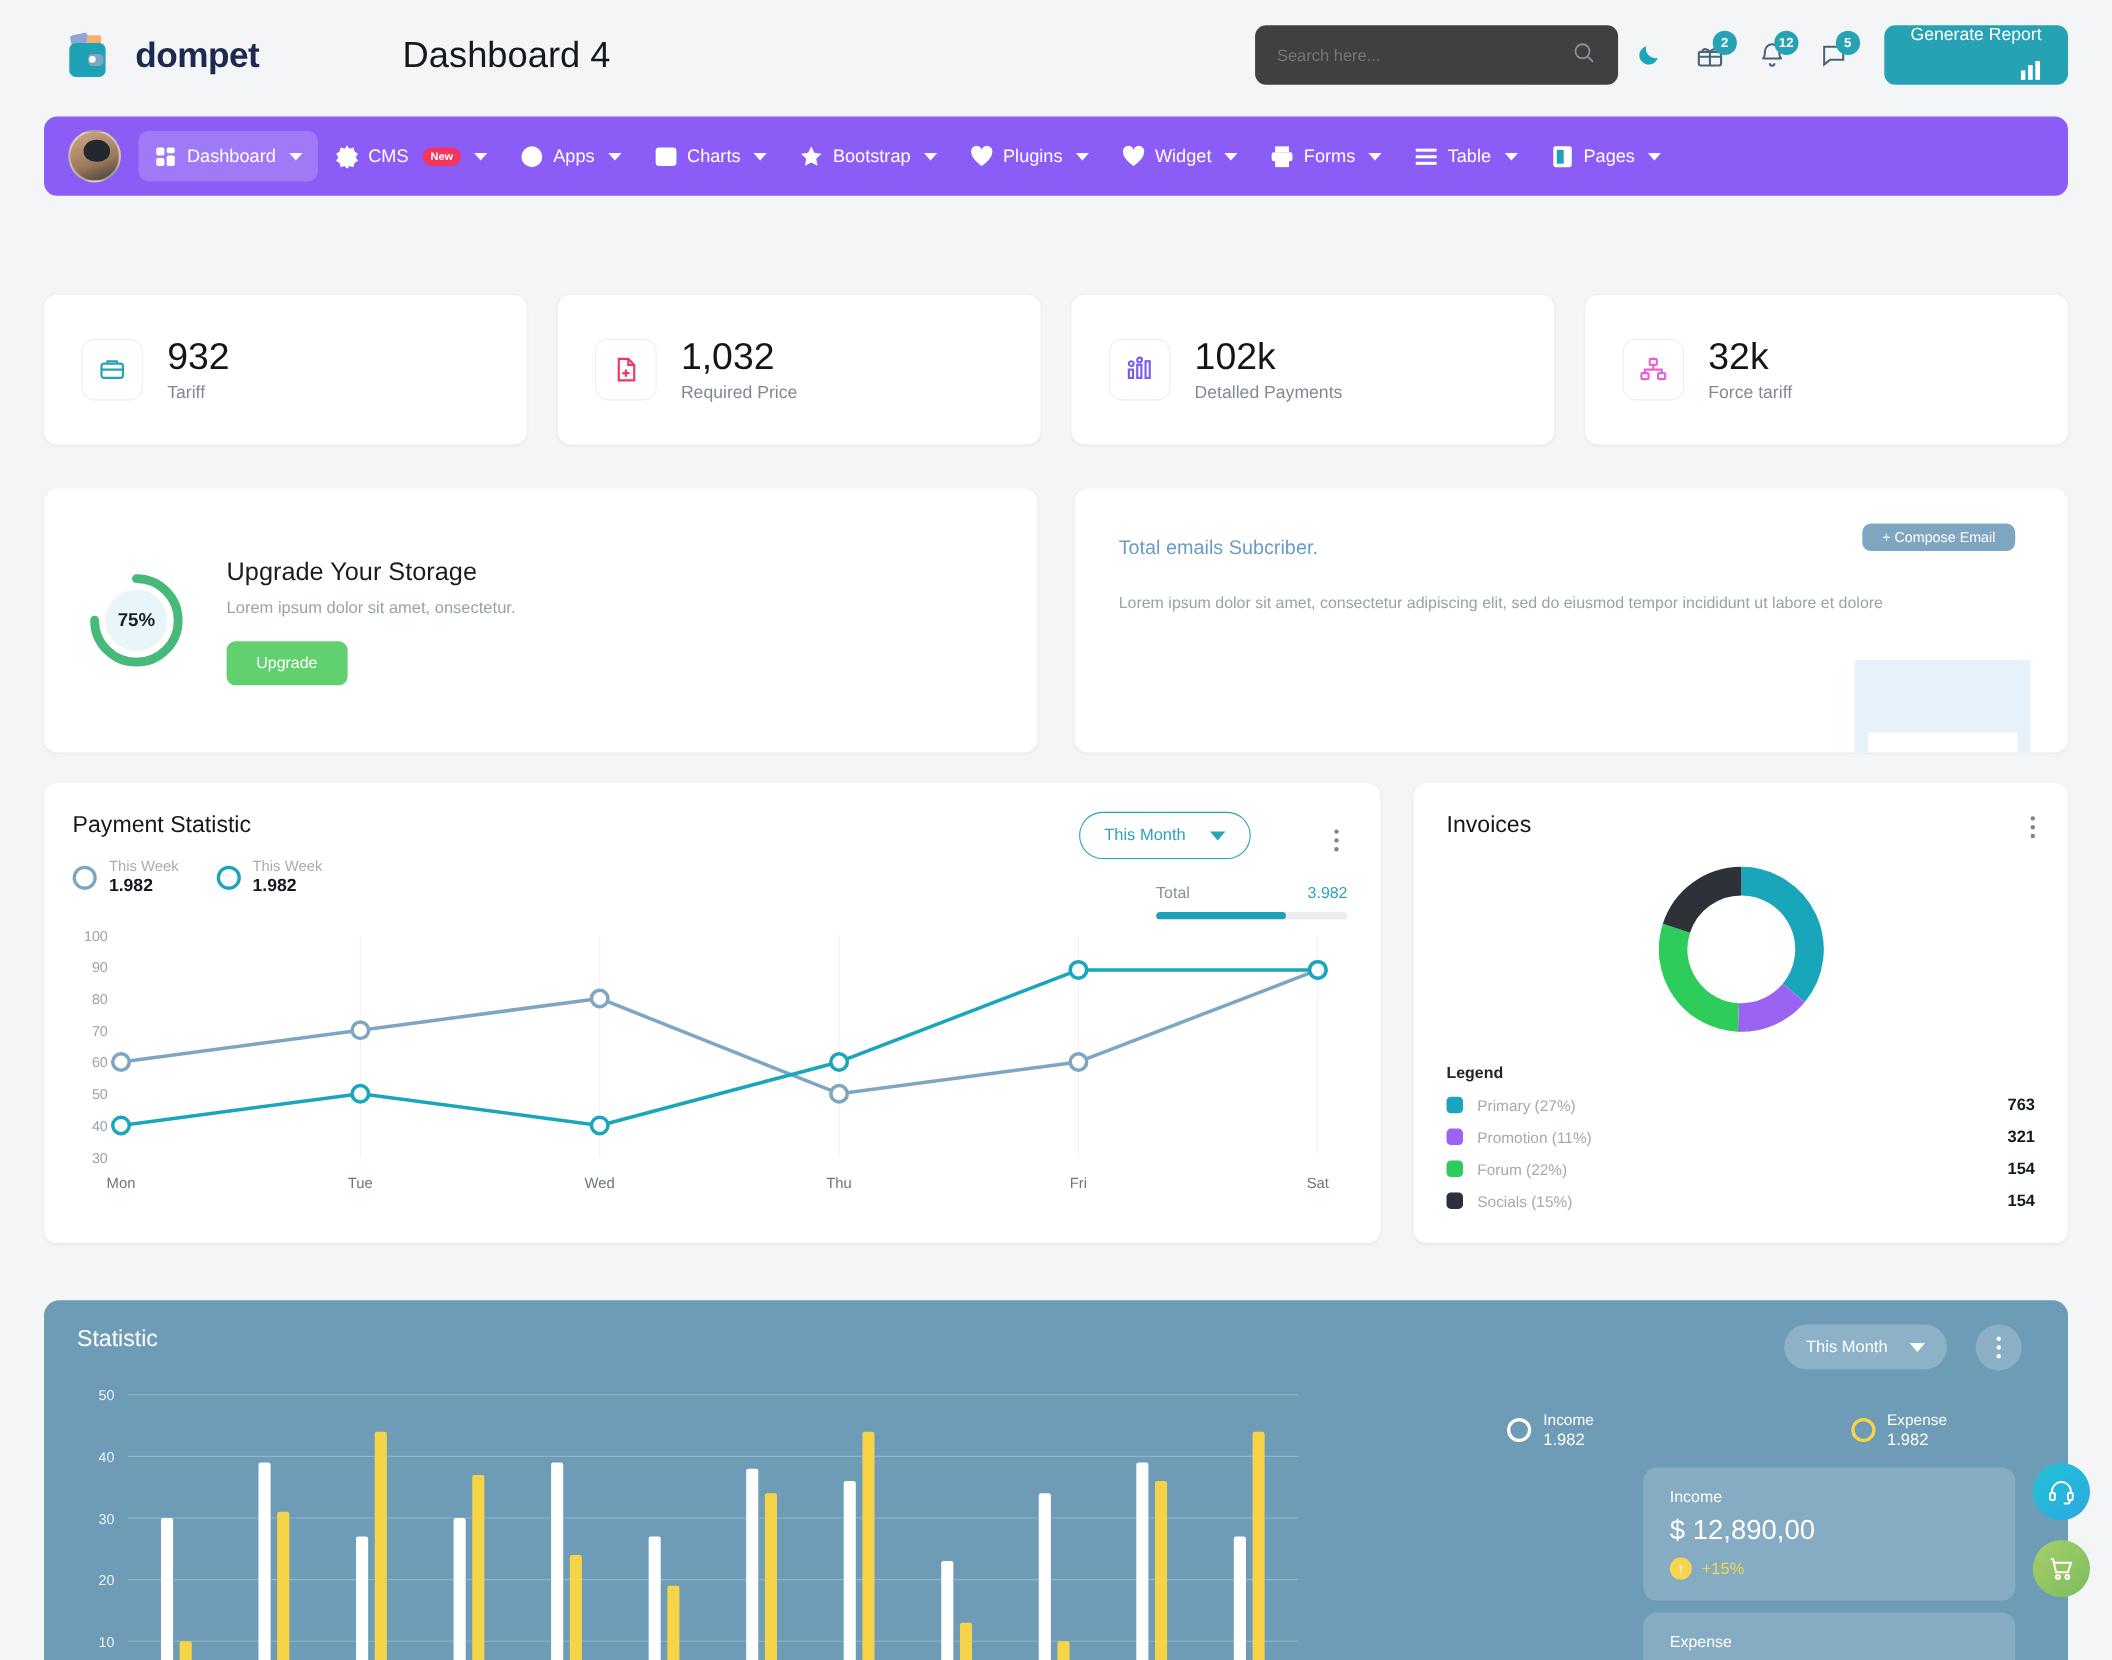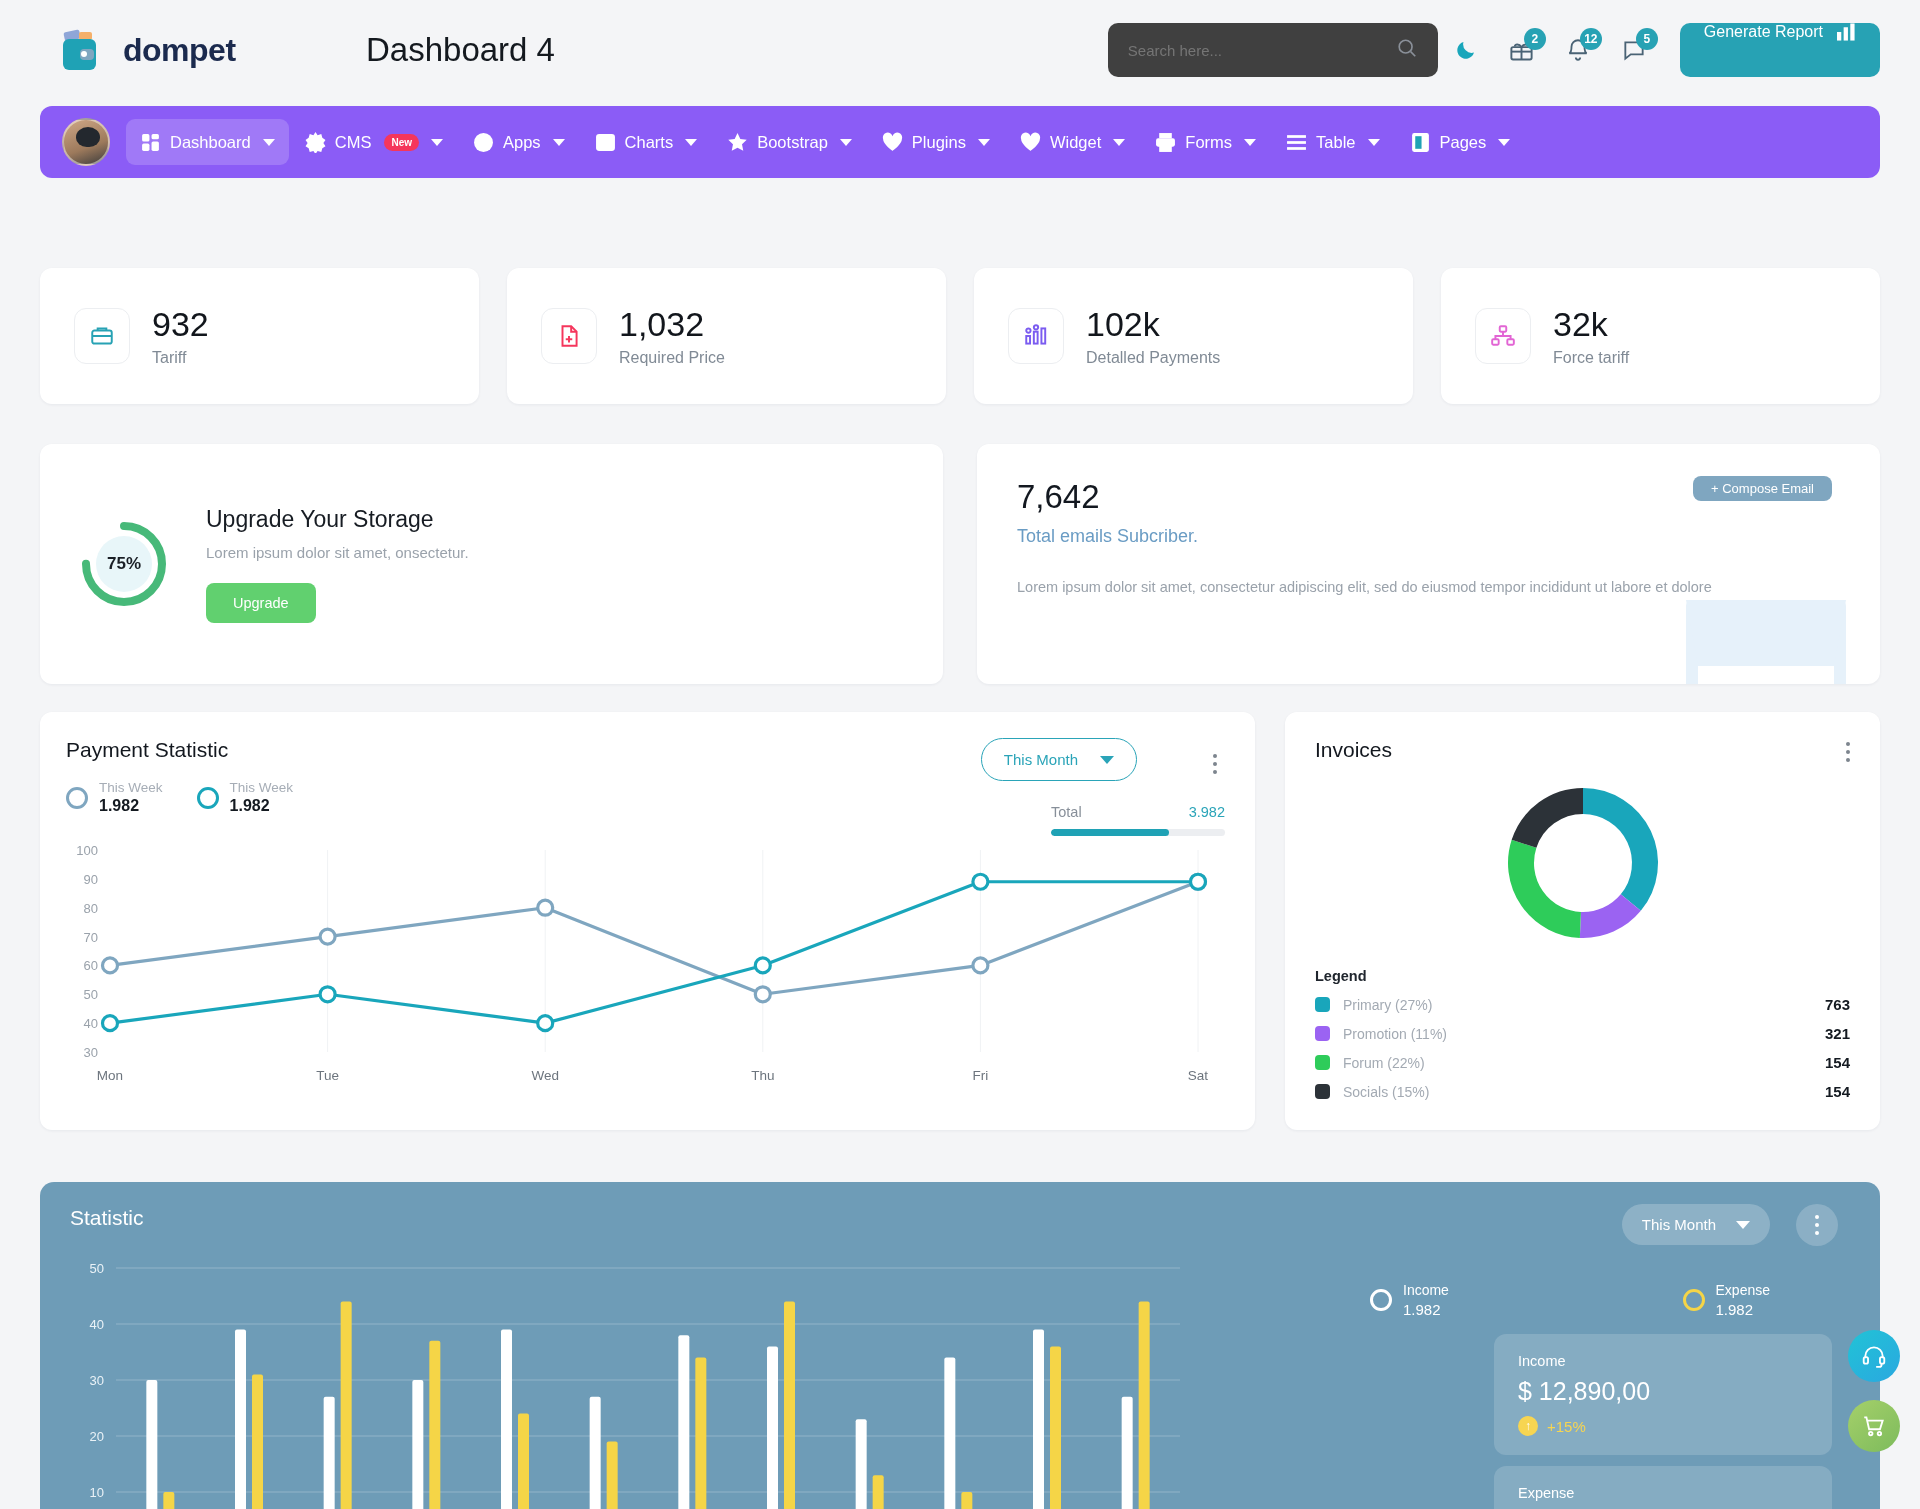--- a/index.html
+++ b/index.html
@@ -32,22 +32,22 @@
   .icon-btn { width: 56px; height: 56px; display: flex; align-items: center;
     justify-content: center; position: relative; cursor: pointer; }
   .badge {
     position: absolute; top: 6px; right: 4px; min-width: 22px; height: 22px;
     border-radius: 50%; background: #27a2b4; color: #fff; font-size: 12px;
     display: flex; align-items: center; justify-content: center; font-weight: bold;
     padding: 0 4px;
   }
   .gen-btn {
     height: 54px; background: #27a2b4; color: #fff; border: none; border-radius: 10px;
-    padding: 0 24px; font-size: 16px; display: flex; align-items: flex-start; gap: 14px;
-    cursor: pointer; margin-left: 18px; font-family: "Liberation Sans", sans-serif;
+    padding: 0 24px; font-size: 16px; display: flex; align-items: flex-end; gap: 14px;
+    cursor: pointer; margin-left: 18px; font-family: "Liberation Sans", sans-serif; flex-direction: column;
   }
 
   
   .navbar {
     position: absolute; left: 40px; top: 106px; width: 1840px; height: 72px;
     background: #8b5cf6; border-radius: 12px; display: flex; align-items: center;
     padding: 0 14px; gap: 4px;
   }
   .avatar {
     width: 48px; height: 48px; border-radius: 50%; margin: 0 12px 0 8px;
@@ -426,21 +426,20 @@
         <div class="ring-label">75%</div>
       </div>
       <div>
         <div class="storage-title">Upgrade Your Storage</div>
         <div class="storage-sub">Lorem ipsum dolor sit amet, onsectetur.</div>
         <button class="upgrade-btn">Upgrade</button>
       </div>
     </div>
 
     <div class="card email-card">
-      <div class="email-num">7,642</div>
       <div class="email-sub">Total emails Subcriber.</div>
       <div class="email-desc">Lorem ipsum dolor sit amet, consectetur adipiscing elit, sed do eiusmod tempor incididunt ut labore et dolore</div>
       <button class="compose-btn">+ Compose Email</button>
       <div class="env-deco"></div>
     </div>
   </div>
 
   <div class="chart-row">
 
     <div class="card pay-card">

